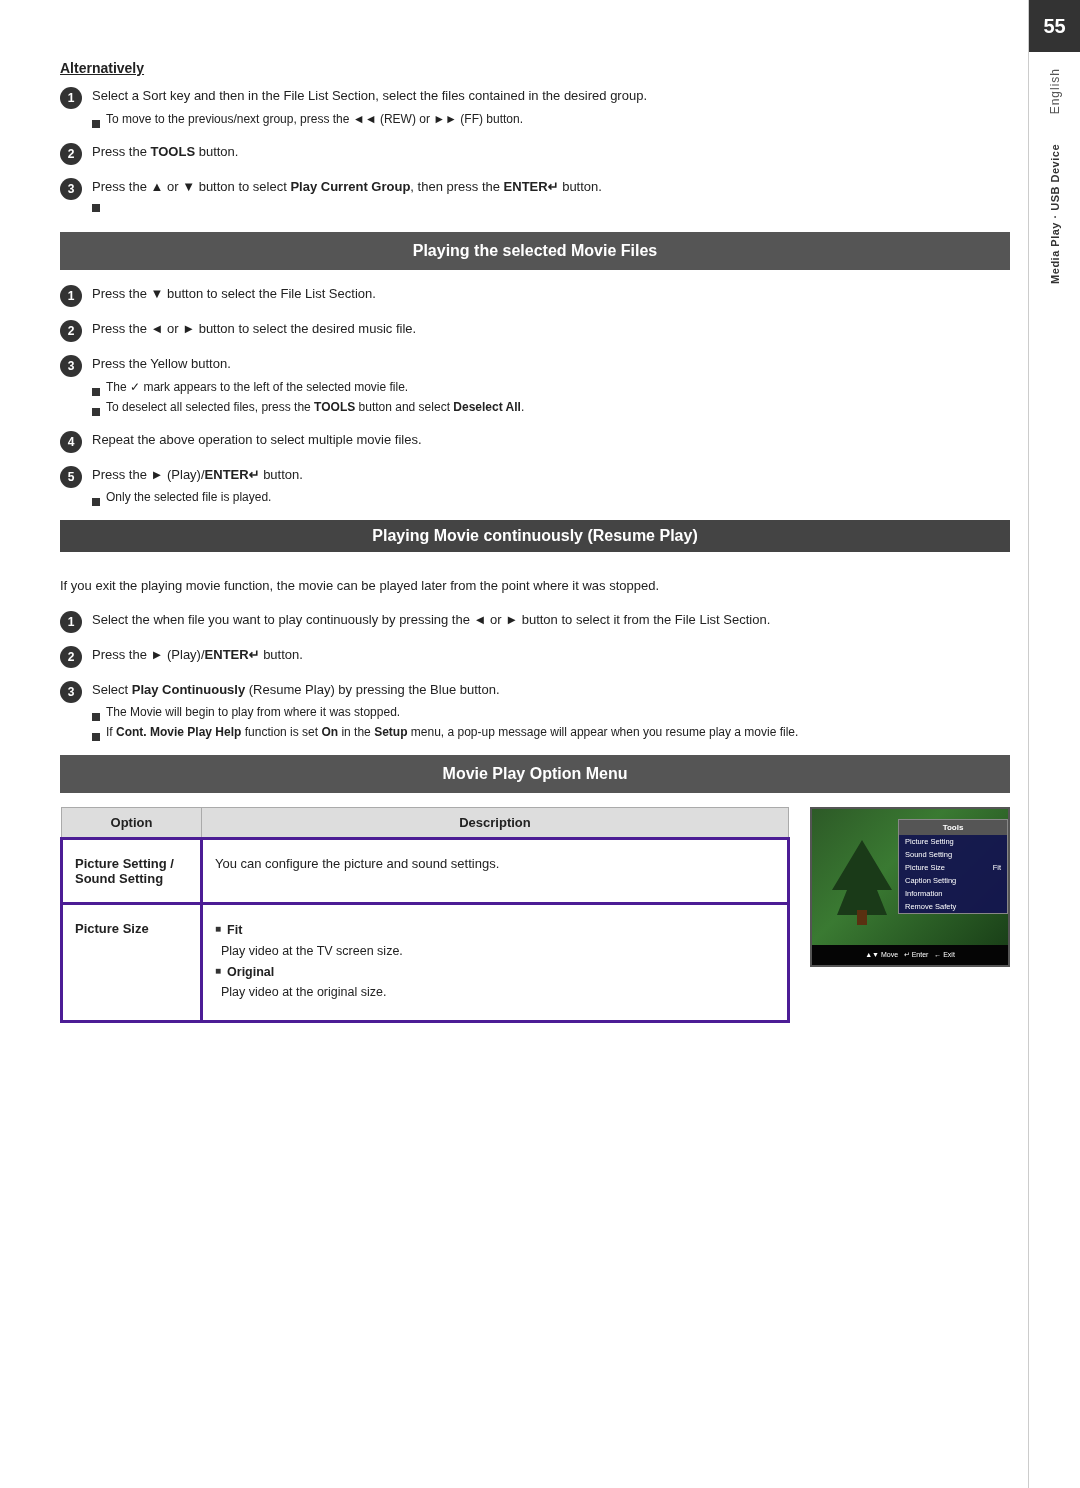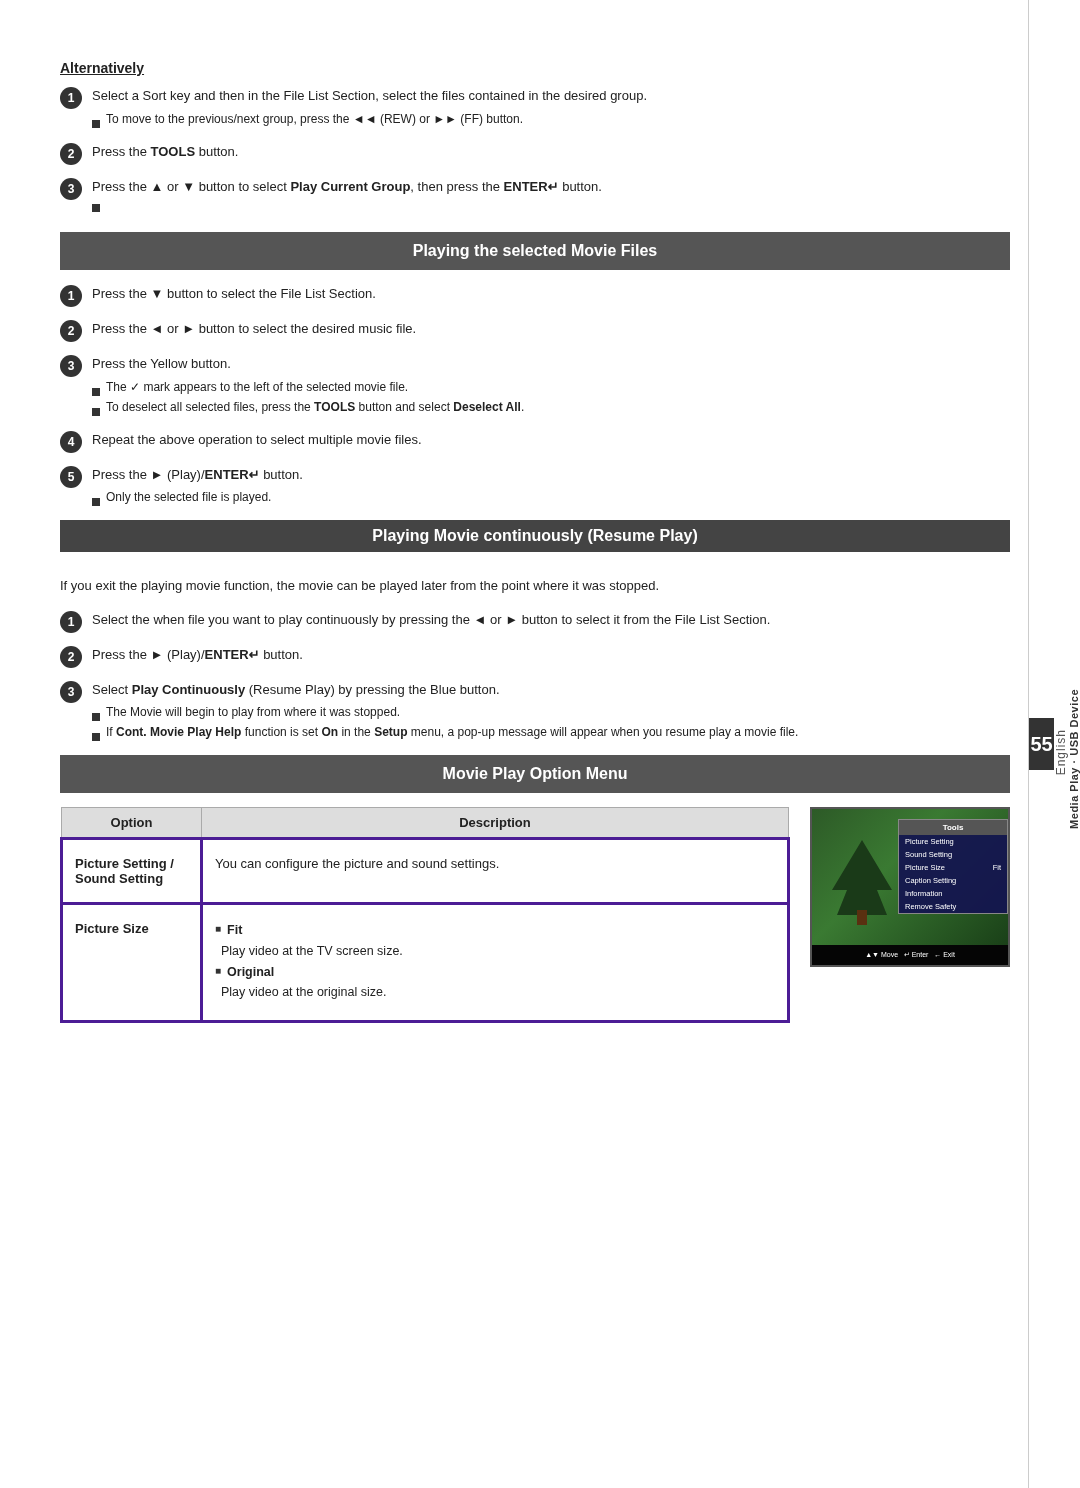--- a/index.html
+++ b/index.html
@@ -24,21 +24,21 @@
     
     .right-sidebar {
       position: absolute;
       right: 0;
       top: 0;
       width: 52px;
       height: 1488px;
       background: #fff;
       border-left: 1px solid #ccc;
       display: flex;
-      flex-direction: row;
+      flex-direction: column;
       align-items: center;
     }
 
     .page-number-box {
       width: 52px;
       height: 52px;
       background: #333;
       color: #fff;
       display: flex;
       align-items: center;

